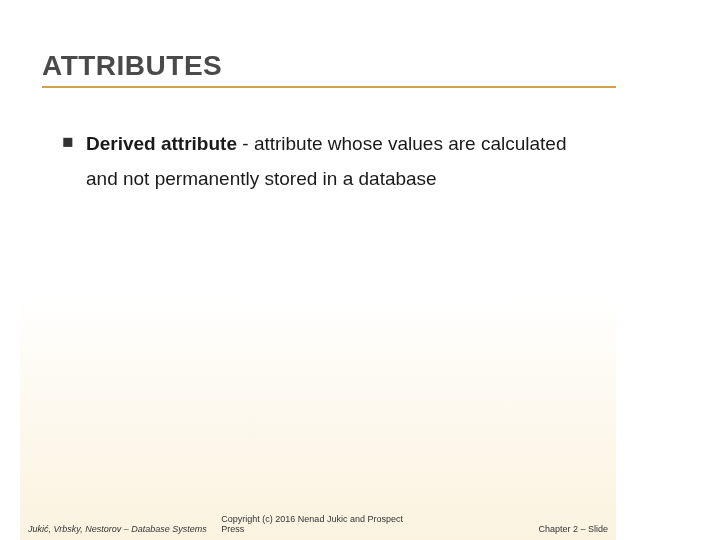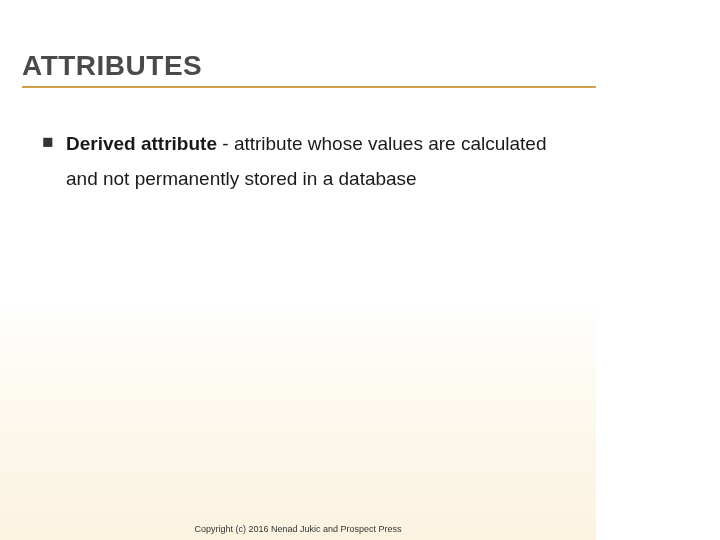--- a/index.html
+++ b/index.html
@@ -14,20 +14,21 @@
   .slide {
     position: relative;
     width: 596px;
     height: 540px;
     background: linear-gradient(to bottom,
       #ffffff 0%,
       #ffffff 55%,
       #fdf9ef 75%,
       #fbf3e0 100%);
     box-sizing: border-box;
+    margin-left: 20px;
   }
   .title-wrap {
     position: absolute;
     top: 50px;
     left: 22px;
     right: 0;
   }
   .title {
     font-size: 28px;
     font-weight: bold;
@@ -76,21 +77,21 @@
     right: 8px;
     display: flex;
     justify-content: space-between;
     align-items: flex-end;
     font-size: 9px;
     color: #333333;
     font-style: italic;
   }
   .footer .center {
     font-style: normal;
-    text-align: center;
+    text-align: left;
     flex: 1;
   }
   .footer .left {
     flex: 1;
     text-align: left;
   }
   .footer .right {
     flex: 1;
     text-align: right;
     font-style: normal;
@@ -109,16 +110,18 @@
   <div class="body">
     <div class="bullet-row">
       <div class="bullet-mark">◼</div>
       <div class="bullet-text">
         <span class="bold">Derived attribute</span><span> - </span><span>attribute whose values are calculated and not permanently stored in a database</span>
       </div>
     </div>
   </div>
 
   <div class="footer">
+    <div class="left">Jukić, Vrbsky, Nestorov – Database Systems</div>
     <div class="center">Copyright (c) 2016 Nenad Jukic and Prospect Press</div>
+    <div class="right">Chapter 2 – Slide</div>
   </div>
 
 </div>
 
 </body></html>

